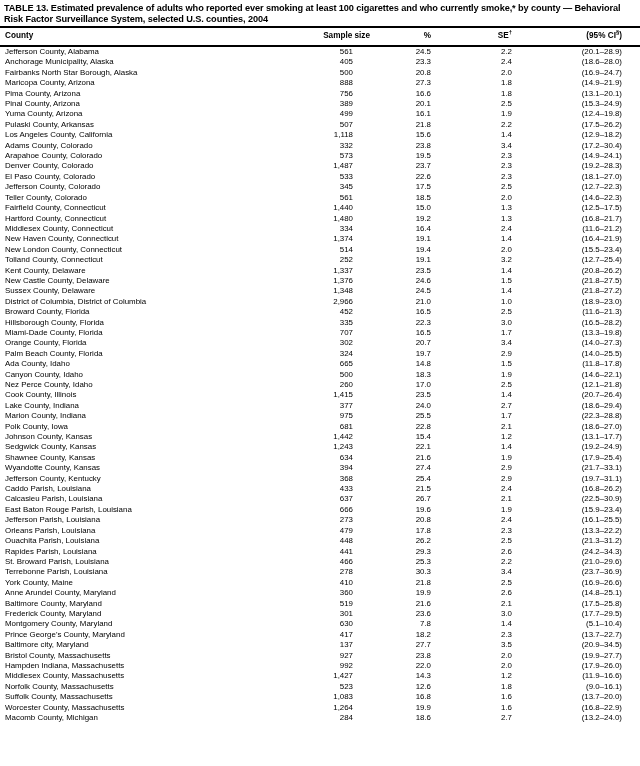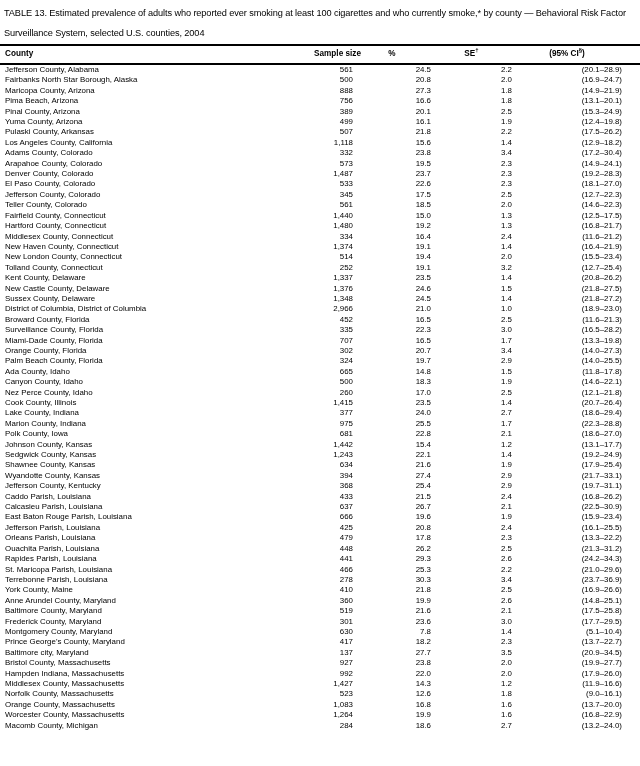--- a/index.html
+++ b/index.html
@@ -4,23 +4,23 @@
 <style>
   * { box-sizing: border-box; margin: 0; padding: 0; }
   html, body {
     width: 640px; height: 766px;
     background: #ffffff; color: #000000;
     font-family: "Liberation Sans", sans-serif;
     overflow: hidden;
   }
   .page { width: 640px; height: 766px; }
   .table-title {
-    font-weight: normal;
+    font-weight: bold;
     font-size: 9.2px;
-    line-height: 20px;
+    line-height: 11px;
     letter-spacing: -0.1px;
     padding: 3px 3px 1px 4px;
     color: #000;
   }
   table.data-table {
     width: 640px;
     border-collapse: collapse;
     table-layout: fixed;
   }
   col.c-county { width: 305px; }
@@ -34,21 +34,21 @@
     border-bottom: 2px solid #000;
     font-size: 8.2px;
     font-weight: bold;
     line-height: 10px;
     padding-top: 3px;
     padding-bottom: 4px;
     vertical-align: bottom;
     white-space: nowrap;
   }
   thead th.h-county { text-align: left; padding-left: 5px; margin-left: 34px; }
-  thead th.h-num { text-align: center; }
+  thead th.h-num { text-align: right; }
   thead th.h-sample .shift { display: inline-block; margin-right: -17px; }
   thead th.h-ci { padding-right: 18px; }
   sup { font-size: 6px; vertical-align: super; line-height: 0; }
 
   tbody td {
     font-size: 7.9px;
     line-height: 10.4px;
     height: 10.4px;
     white-space: nowrap;
     overflow: hidden;
@@ -90,35 +90,42 @@
     </thead>
     <tbody id="table-body">
         <tr>
           <td class="cell-county">Jefferson County, Alabama</td>
           <td class="cell-num">561</td>
           <td class="cell-num">24.5</td>
           <td class="cell-num">2.2</td>
           <td class="cell-ci">(20.1–28.9)</td>
         </tr>
         <tr>
+          <td class="cell-county">Anchorage Municipality, Alaska</td>
+          <td class="cell-num">405</td>
+          <td class="cell-num">23.3</td>
+          <td class="cell-num">2.4</td>
+          <td class="cell-ci">(18.6–28.0)</td>
+        </tr>
+        <tr>
           <td class="cell-county">Fairbanks North Star Borough, Alaska</td>
           <td class="cell-num">500</td>
           <td class="cell-num">20.8</td>
           <td class="cell-num">2.0</td>
           <td class="cell-ci">(16.9–24.7)</td>
         </tr>
         <tr>
           <td class="cell-county">Maricopa County, Arizona</td>
           <td class="cell-num">888</td>
           <td class="cell-num">27.3</td>
           <td class="cell-num">1.8</td>
           <td class="cell-ci">(14.9–21.9)</td>
         </tr>
         <tr>
-          <td class="cell-county">Pima Beach, Arizona</td>
+          <td class="cell-county">Pima County, Arizona</td>
           <td class="cell-num">756</td>
           <td class="cell-num">16.6</td>
           <td class="cell-num">1.8</td>
           <td class="cell-ci">(13.1–20.1)</td>
         </tr>
         <tr>
           <td class="cell-county">Pinal County, Arizona</td>
           <td class="cell-num">389</td>
           <td class="cell-num">20.1</td>
           <td class="cell-num">2.5</td>
@@ -258,21 +265,21 @@
           <td class="cell-ci">(18.9–23.0)</td>
         </tr>
         <tr>
           <td class="cell-county">Broward County, Florida</td>
           <td class="cell-num">452</td>
           <td class="cell-num">16.5</td>
           <td class="cell-num">2.5</td>
           <td class="cell-ci">(11.6–21.3)</td>
         </tr>
         <tr>
-          <td class="cell-county">Surveillance County, Florida</td>
+          <td class="cell-county">Hillsborough County, Florida</td>
           <td class="cell-num">335</td>
           <td class="cell-num">22.3</td>
           <td class="cell-num">3.0</td>
           <td class="cell-ci">(16.5–28.2)</td>
         </tr>
         <tr>
           <td class="cell-county">Miami-Dade County, Florida</td>
           <td class="cell-num">707</td>
           <td class="cell-num">16.5</td>
           <td class="cell-num">1.7</td>
@@ -392,21 +399,21 @@
         </tr>
         <tr>
           <td class="cell-county">East Baton Rouge Parish, Louisiana</td>
           <td class="cell-num">666</td>
           <td class="cell-num">19.6</td>
           <td class="cell-num">1.9</td>
           <td class="cell-ci">(15.9–23.4)</td>
         </tr>
         <tr>
           <td class="cell-county">Jefferson Parish, Louisiana</td>
-          <td class="cell-num">425</td>
+          <td class="cell-num">273</td>
           <td class="cell-num">20.8</td>
           <td class="cell-num">2.4</td>
           <td class="cell-ci">(16.1–25.5)</td>
         </tr>
         <tr>
           <td class="cell-county">Orleans Parish, Louisiana</td>
           <td class="cell-num">479</td>
           <td class="cell-num">17.8</td>
           <td class="cell-num">2.3</td>
           <td class="cell-ci">(13.3–22.2)</td>
@@ -419,21 +426,21 @@
           <td class="cell-ci">(21.3–31.2)</td>
         </tr>
         <tr>
           <td class="cell-county">Rapides Parish, Louisiana</td>
           <td class="cell-num">441</td>
           <td class="cell-num">29.3</td>
           <td class="cell-num">2.6</td>
           <td class="cell-ci">(24.2–34.3)</td>
         </tr>
         <tr>
-          <td class="cell-county">St. Maricopa Parish, Louisiana</td>
+          <td class="cell-county">St. Broward Parish, Louisiana</td>
           <td class="cell-num">466</td>
           <td class="cell-num">25.3</td>
           <td class="cell-num">2.2</td>
           <td class="cell-ci">(21.0–29.6)</td>
         </tr>
         <tr>
           <td class="cell-county">Terrebonne Parish, Louisiana</td>
           <td class="cell-num">278</td>
           <td class="cell-num">30.3</td>
           <td class="cell-num">3.4</td>
@@ -510,21 +517,21 @@
           <td class="cell-ci">(11.9–16.6)</td>
         </tr>
         <tr>
           <td class="cell-county">Norfolk County, Massachusetts</td>
           <td class="cell-num">523</td>
           <td class="cell-num">12.6</td>
           <td class="cell-num">1.8</td>
           <td class="cell-ci">(9.0–16.1)</td>
         </tr>
         <tr>
-          <td class="cell-county">Orange County, Massachusetts</td>
+          <td class="cell-county">Suffolk County, Massachusetts</td>
           <td class="cell-num">1,083</td>
           <td class="cell-num">16.8</td>
           <td class="cell-num">1.6</td>
           <td class="cell-ci">(13.7–20.0)</td>
         </tr>
         <tr>
           <td class="cell-county">Worcester County, Massachusetts</td>
           <td class="cell-num">1,264</td>
           <td class="cell-num">19.9</td>
           <td class="cell-num">1.6</td>

